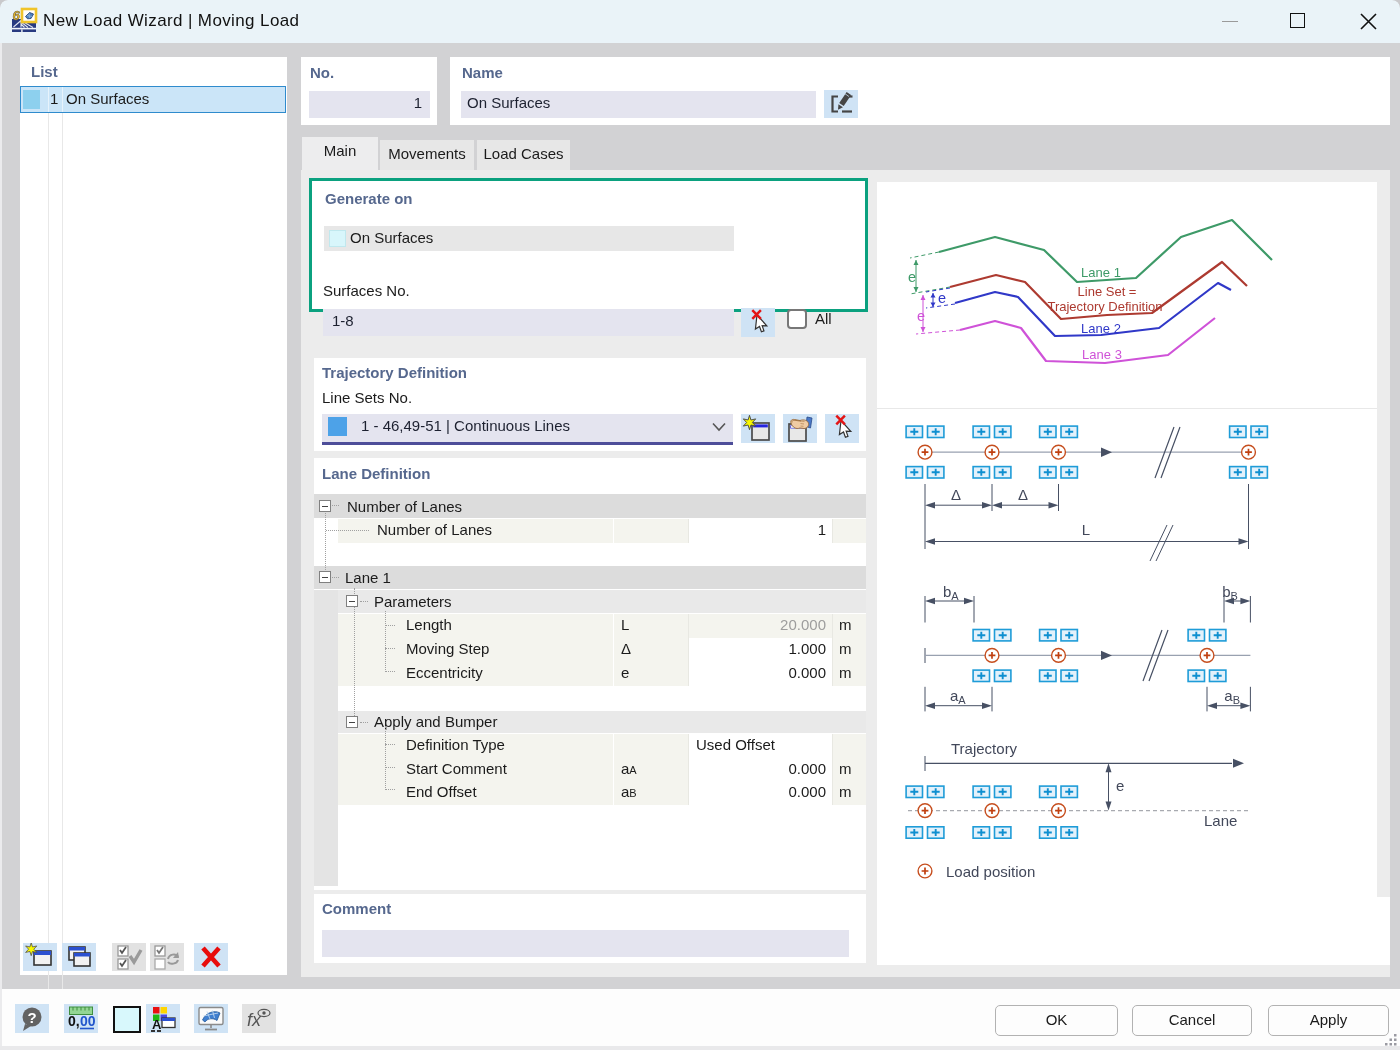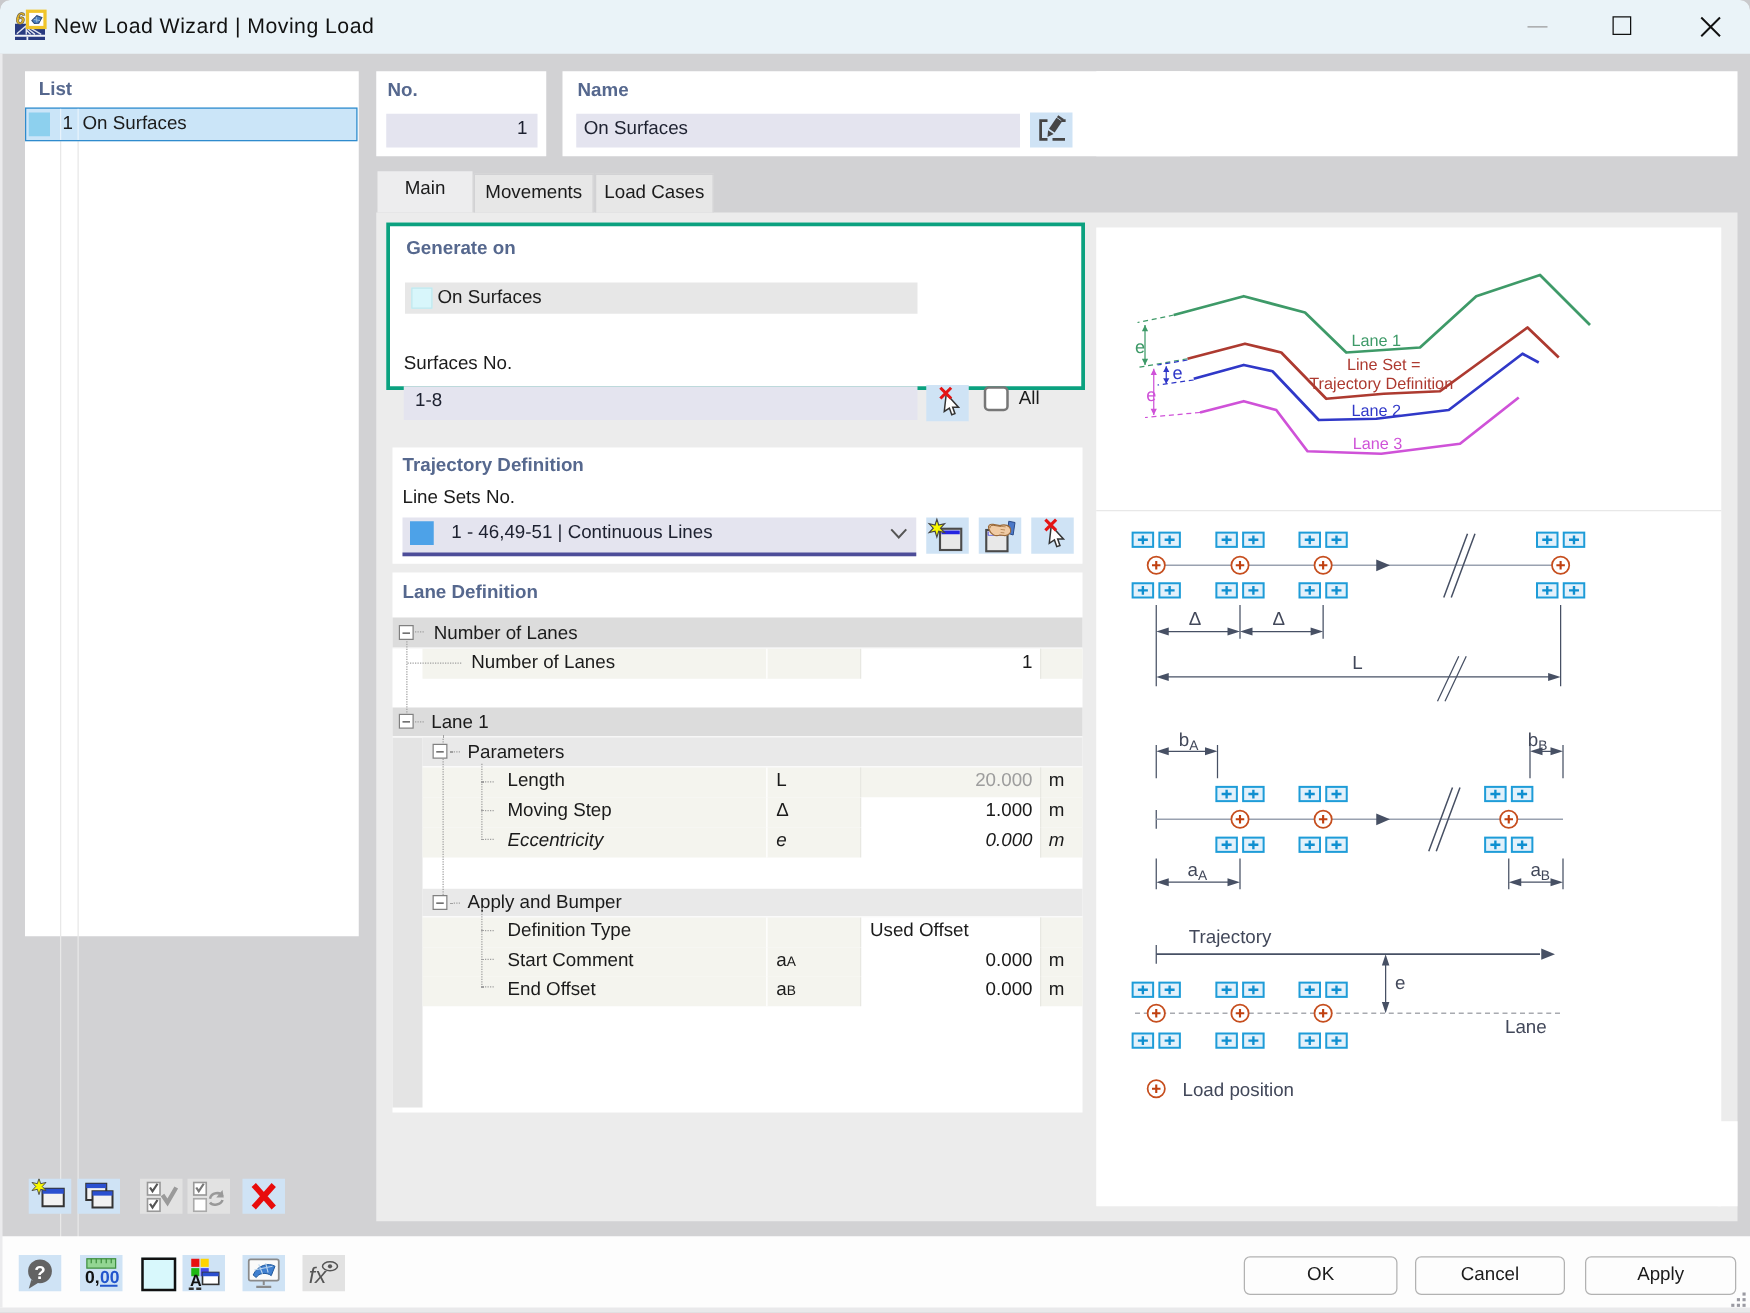--- a/index.html
+++ b/index.html
@@ -52,21 +52,21 @@
       <text x="2.5" y="16.5" font-size="13" font-weight="bold" font-style="italic" fill="#e9b722" stroke="#6a6046" stroke-width="0.55">6</text>
     </svg>
     <div id="title-text">New Load Wizard | Moving Load</div>
     <div class="abs" style="left:1222px; top:21px; width:16px; height:1px; background:#9a9a9a;"></div>
     <div class="abs" style="left:1290px; top:13px; width:15px; height:15px; border:1.6px solid #111;"></div>
     <svg class="abs" style="left:1360px; top:13px;" width="17" height="17" viewBox="0 0 17 17">
       <path d="M1 1 L16 16 M16 1 L1 16" stroke="#111" stroke-width="1.6"></path>
     </svg>
   </div>
 
-  <div class="panel" style="left:20px; top:57px; width:267px; height:692px;">
+  <div class="panel" style="left:20px; top:57px; width:267px; height:918px;">
     <div class="hdr" style="position:absolute; left:11px; top:6px;">List</div>
     <div class="abs" style="left:28px; top:29px; width:1px; height:909px; background:#e8e8e8;"></div>
     <div class="abs" style="left:42px; top:29px; width:1px; height:909px; background:#e8e8e8;"></div>
     <div class="abs" style="left:0px; top:29px; width:266px; height:27px; background:#cbe5f8; border:1px solid #2f8bcd;">
       <div class="abs" style="left:2px; top:3px; width:17px; height:19px; background:#8dd0ee;"></div>
       <div class="abs" style="left:27px; top:0; width:1px; height:25px; background:rgba(255,255,255,0.55);"></div>
       <div class="abs" style="left:41px; top:0; width:1px; height:25px; background:rgba(255,255,255,0.55);"></div>
       <div class="abs" style="left:29px; top:3px; font-size:15px;">1</div>
       <div class="abs" style="left:45px; top:3px; font-size:15px;">On Surfaces</div>
     </div>
@@ -236,21 +236,21 @@
     <div class="cell c-sym">L</div>
     <div class="cell c-val" style="background:#f4f4ee; color:#9d9d9d;">20.000</div>
     <div class="cell c-unit">m</div>
   </div>
   <div class="trow" style="top:638px; height:24px;">
     <div class="cell c-lab">Moving Step</div>
     <div class="cell c-sym">Δ</div>
     <div class="cell c-val">1.000</div>
     <div class="cell c-unit">m</div>
   </div>
-  <div class="trow" style="top:662px; height:24px;font-style:italic;">
+  <div class="trow" style="top:662px; height:24px;">
     <div class="cell c-lab">Eccentricity</div>
     <div class="cell c-sym">e</div>
     <div class="cell c-val">0.000</div>
     <div class="cell c-unit">m</div>
   </div>
   <div class="trow grow" style="top:711px; height:23px; left:338px; width:528px; background:#e9e9e9;">
     <div class="minus" style="left:8px; top:5px;"></div>
     <div class="abs" style="left:36px; top:2px;">Apply and Bumper</div>
   </div>
   <div class="trow" style="top:734px; height:24px;">
@@ -265,20 +265,24 @@
     <div class="cell c-val">0.000</div>
     <div class="cell c-unit">m</div>
   </div>
   <div class="trow" style="top:781px; height:24px;">
     <div class="cell c-lab">End Offset</div>
     <div class="cell c-sym">a<span style="font-size:11px;">B</span></div>
     <div class="cell c-val">0.000</div>
     <div class="cell c-unit">m</div>
   </div>
 
+  <div class="abs" style="left:314px; top:894px; width:552px; height:69px; background:#fff;">
+    <div class="hdr" style="position:absolute; left:8px; top:6px;">Comment</div>
+    <div class="inp" style="left:8px; top:36px; width:527px; height:27px;"></div>
+  </div>
 
   <div class="panel" style="left:877px; top:182px; width:500px; height:783px;"></div>
   <div class="abs" style="left:877px; top:408px; width:500px; height:1px; background:#e8e8e8;"></div>
   <div class="abs" style="left:1374px; top:897px; width:16px; height:68px; background:#fff;"></div>
   <svg class="abs" style="left:877px; top:182px;" width="500" height="783" viewBox="877 182 500 783">
     <defs>
       <g id="pb">
         <rect x="-8.2" y="-5.7" width="16.4" height="11.4" fill="#e3f1fb" stroke="#1e9cd8" stroke-width="1.6"></rect>
         <path d="M-4 0 H4 M0 -3.5 V3.5" stroke="#0f8fd0" stroke-width="1.9"></path>
       </g>

